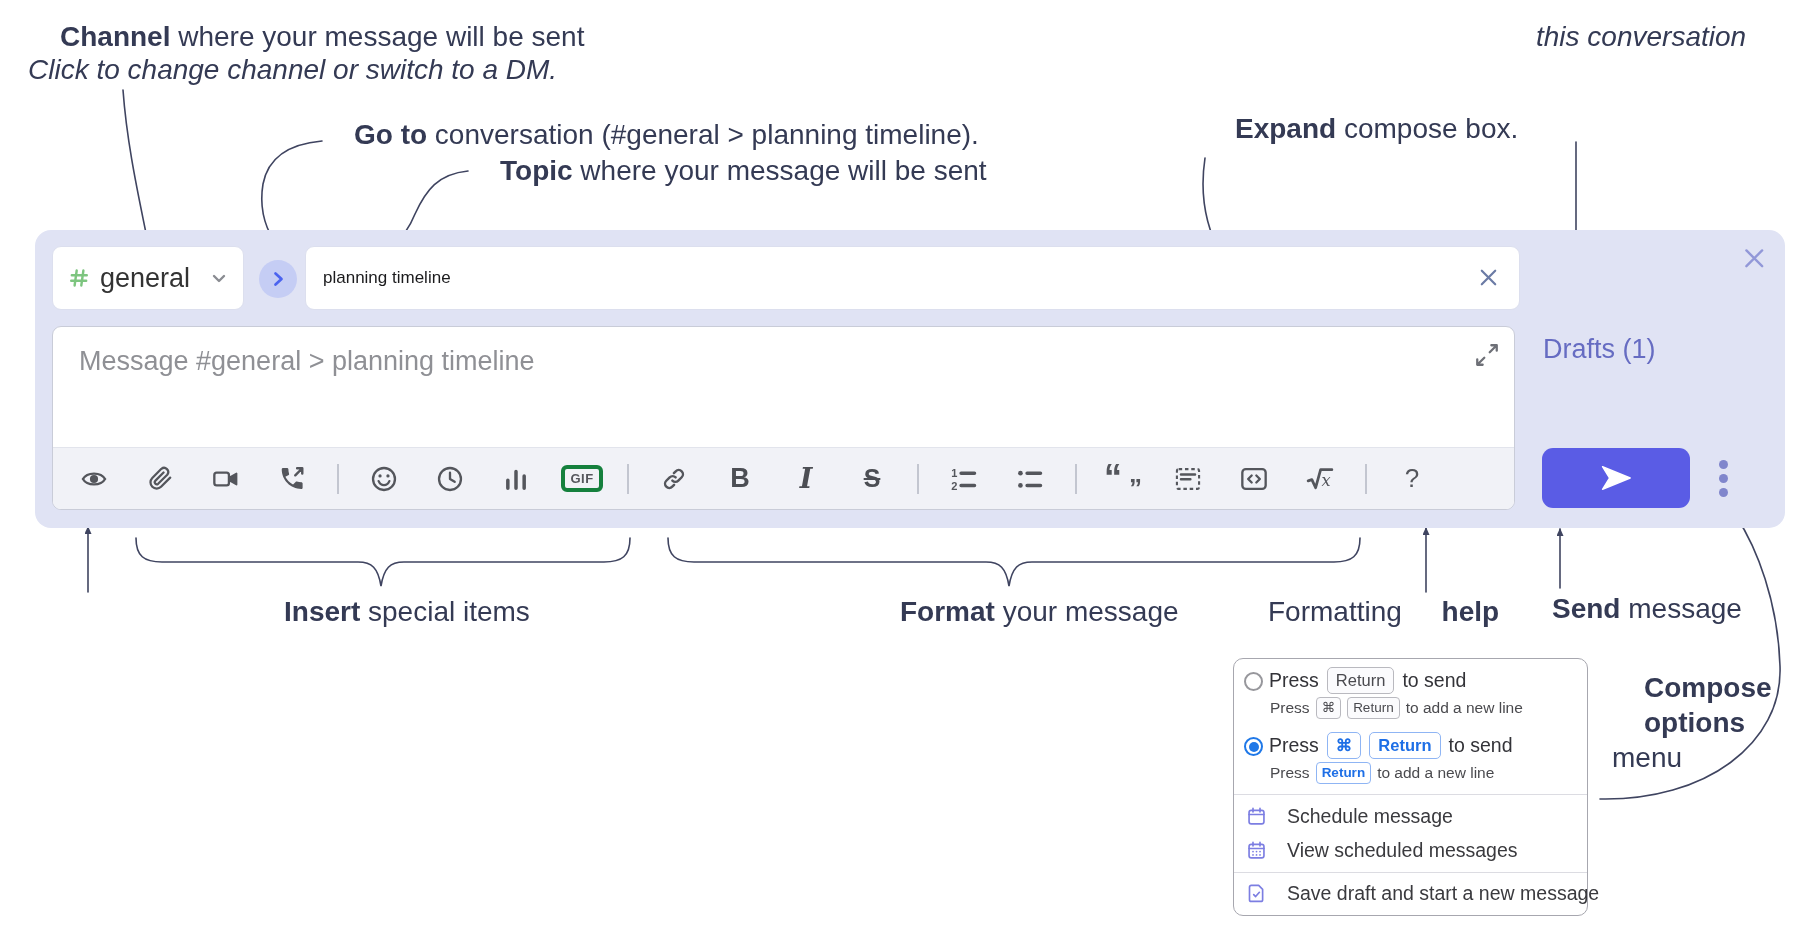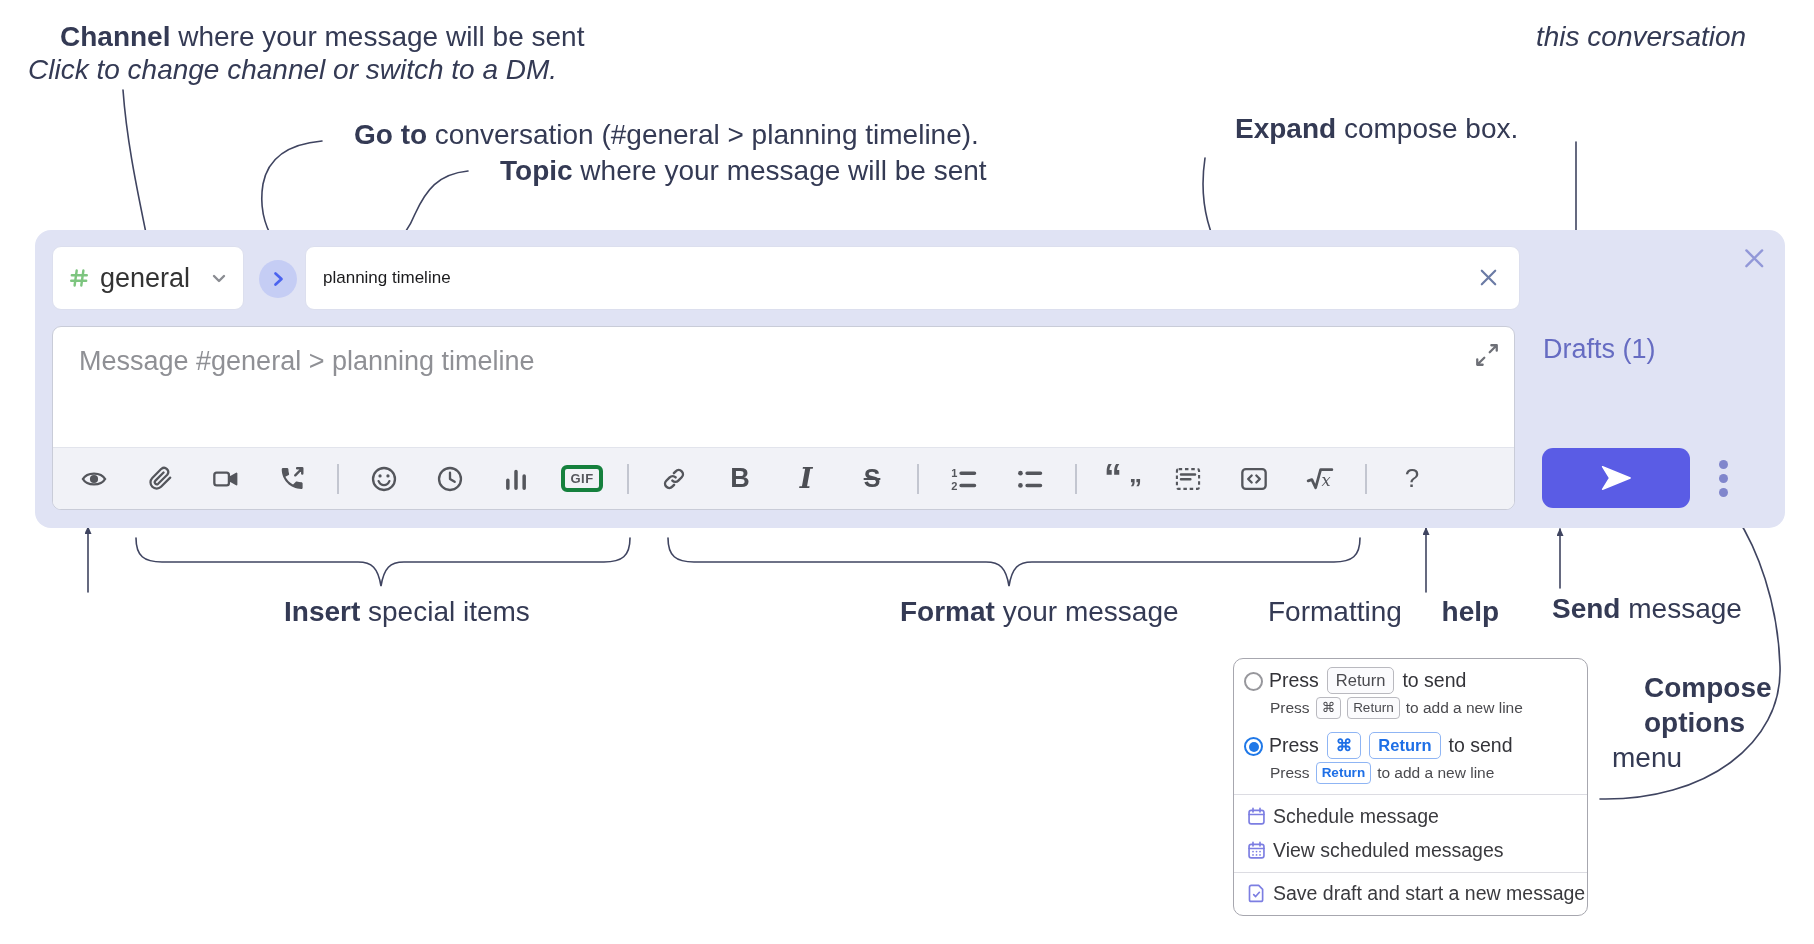--- a/index.html
+++ b/index.html
@@ -54,21 +54,21 @@
   .menu-row{position:absolute;display:flex;align-items:center;gap:8px;font-size:19.5px;color:#333338;white-space:nowrap;}
   .menu-sub{position:absolute;display:flex;align-items:center;gap:6px;font-size:15.5px;color:#4a4a4e;white-space:nowrap;}
   .radio{position:absolute;width:15px;height:15px;border:2px solid #97979c;border-radius:50%;background:#fff;box-sizing:content-box;}
   .radio.sel{border-color:#1f78e8;}
   .radio.sel::after{content:"";position:absolute;inset:2.5px;background:#1f78e8;border-radius:50%;}
   .key{display:inline-block;border:1px solid #b9b9bf;border-radius:5px;background:#fbfbfd;
        padding:0 8px;font-size:16.5px;color:#4a4a4f;line-height:25px;}
   .key.sm{font-size:13.5px;padding:0 5px;line-height:20px;border-radius:4px;}
   .key.blue{border-color:#8fb5f4;color:#1e6fe6;background:#fff;font-weight:600;}
   .menu-div{position:absolute;left:0;right:0;height:1px;background:#dcdce2;}
-  .menu-item{position:absolute;left:12px;display:flex;align-items:center;gap:6px;font-size:19.5px;
+  .menu-item{position:absolute;left:12px;display:flex;align-items:center;gap:20px;font-size:19.5px;
              color:#3a3a3e;white-space:nowrap;cursor:pointer;}
 </style>
 </head>
 <body>
 
 <div class="stage">
 
   <svg class="overlay" viewBox="0 0 1814 944">
     <defs>
       <marker id="ah" markerWidth="10" markerHeight="10" refX="7" refY="3.5" orient="auto" markerUnits="userSpaceOnUse">

